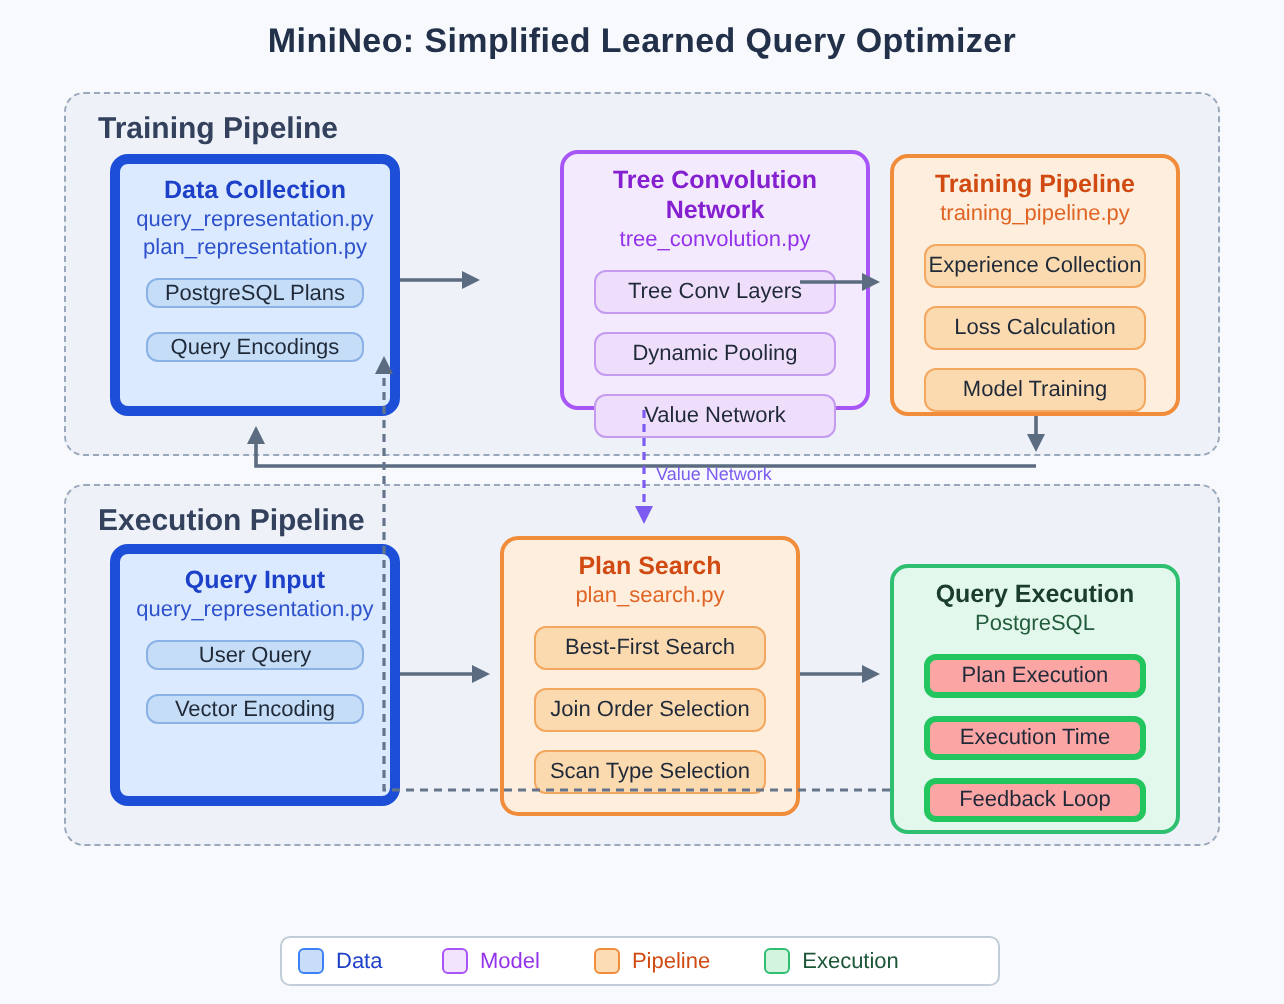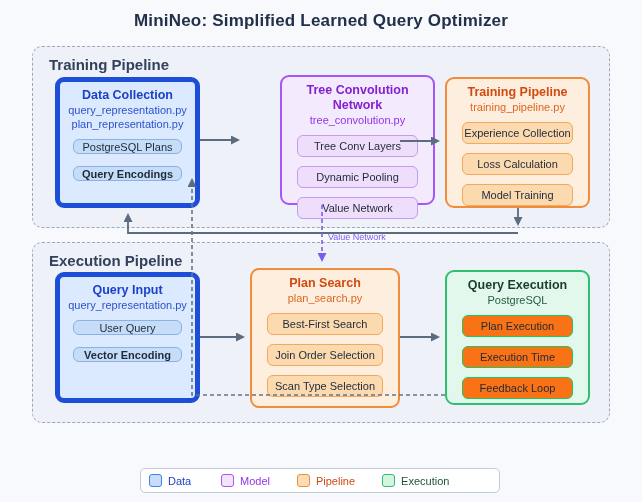--- a/index.html
+++ b/index.html
@@ -29,44 +29,44 @@
     text-align:center;
   }
   .node-title{font-weight:bold;font-size:12.5px;padding-top:6px;line-height:15px;}
   .node-sub{font-size:11px;line-height:14px;}
   .sub-box{
     border-radius:6px;box-sizing:border-box;
     display:flex;align-items:center;justify-content:center;
     font-size:11px;color:#1f2937;
   }
   .n2 .sub-box{height:15px;margin:8px 13px 0;}
-  .n2 .sub-box + .sub-box{margin-top:12px;font-weight:bold;}
+  .n2 .sub-box + .sub-box{margin-top:12px;}
   .n3 .sub-box{height:22px;margin:8px 15px 0;}
   .n3 .sub-box + .sub-box{margin-top:9px;}
 
   
   .c-blue{background:#dbeafe;border:5px solid #1d4ed8;}
   .c-blue .node-title{color:#1d40c8;}
   .c-blue .node-sub{color:#2d52cc;}
   .c-blue .sub-box{background:#c6ddf7;border:1px solid #8ab2e6;}
   
   .c-purple{background:#f4eafd;border:2px solid #a855f7;margin-left:35px;}
   .c-purple .node-title{color:#8420d0;}
   .c-purple .node-sub{color:#9333ea;}
   .c-purple .sub-box{background:#eedefb;border:1px solid #c49bef;}
   
   .c-orange{background:#fdeedd;border:2px solid #f08c3a;}
   .c-orange .node-title{color:#d14a12;}
   .c-orange .node-sub{color:#e06525;}
   .c-orange .sub-box{background:#fbdab0;border:1px solid #f3a75f;}
   
-  .c-green{background:#e3f8ec;border:2px solid #2fbf71;}
+  .c-green{background:#e3f8ec;border:2px solid #2fbf71;margin-top:12px;}
   .c-green .node-title{color:#1b3d2b;}
   .c-green .node-sub{color:#235c3d;}
-  .c-green .sub-box{background:#f97316;border:1px solid #22c55e;}
+  .c-green .sub-box{background:#fca5a5;border:3px solid #22c55e;}
 
   svg.connectors{position:absolute;left:0;top:0;z-index:5;pointer-events:none;}
   .edge-label{
     position:absolute;z-index:6;font-size:9px;color:#7c5cf0;
     white-space:nowrap;
   }
   .legend{
     position:absolute;left:140px;top:468px;width:360px;height:25px;
     background:#ffffff;border:1px solid #c3ccd9;border-radius:5px;
     box-sizing:border-box;z-index:3;

